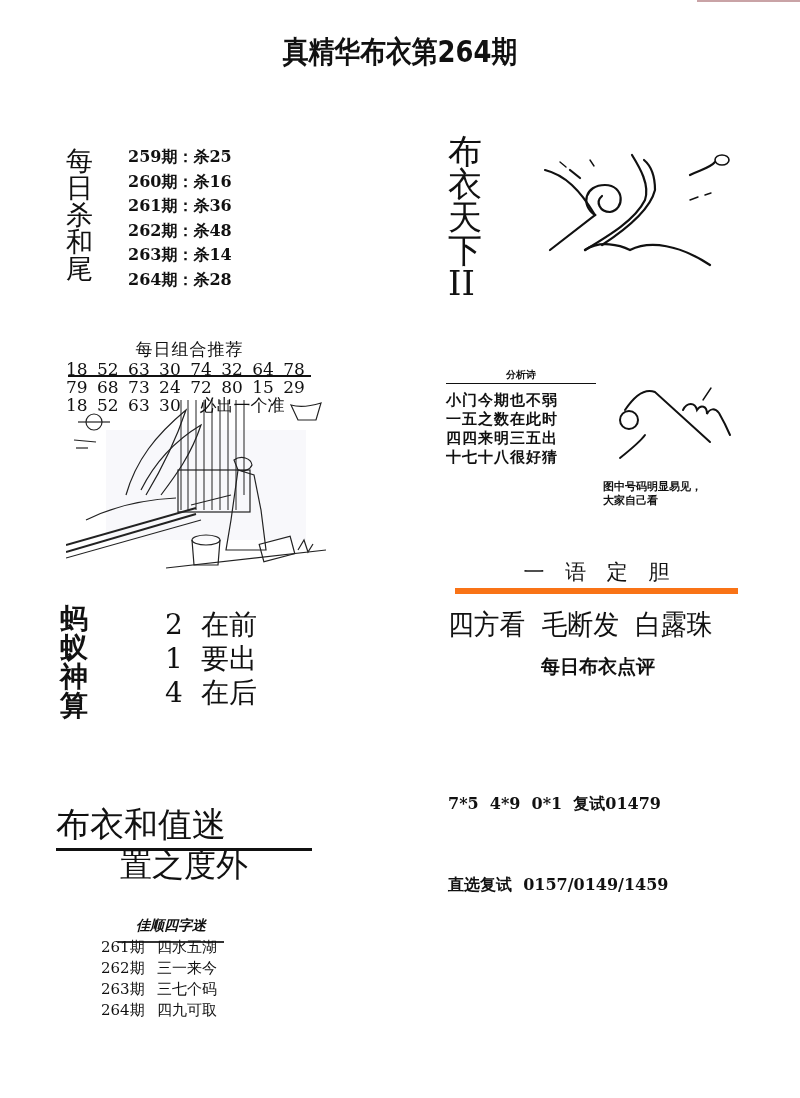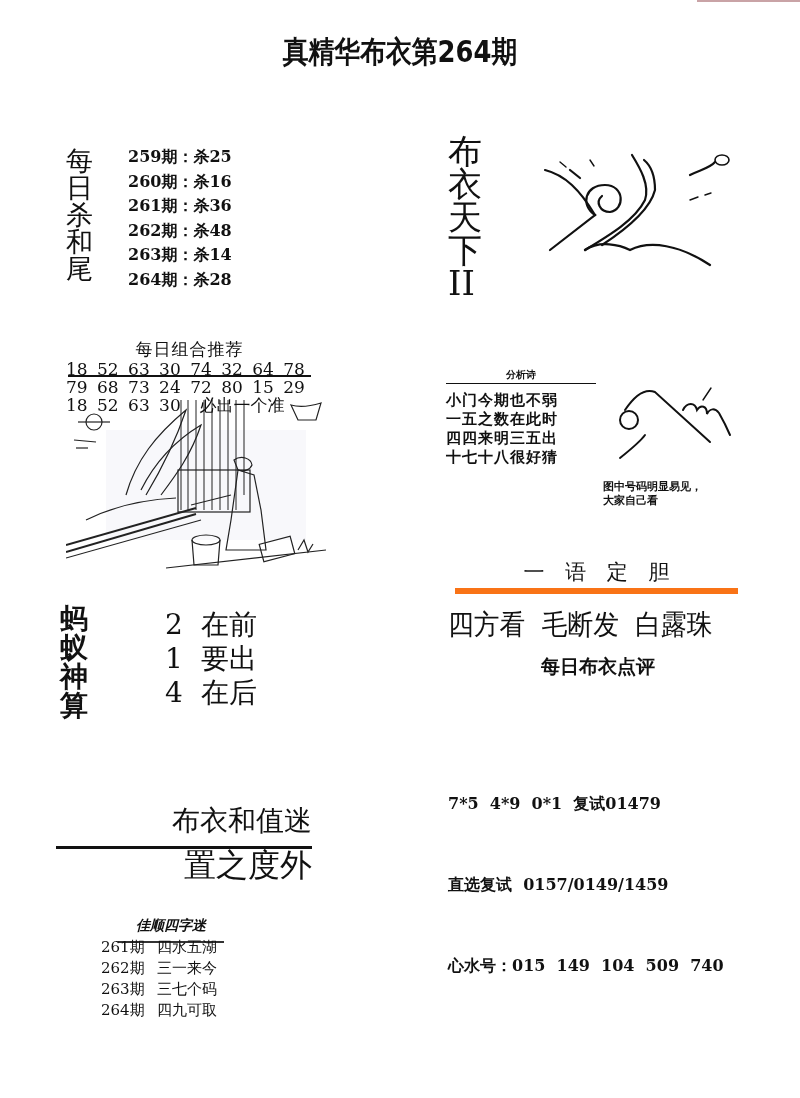--- a/index.html
+++ b/index.html
@@ -12,22 +12,22 @@
   .vert { display:flex; flex-direction:column; font-family:"DejaVu Sans", sans-serif; }
   .vert span { display:block; line-height:1; }
   .kill-list { left:128px; top:145px; font-family:"DejaVu Serif", serif; font-weight:bold; font-size:16px; line-height:24.5px; }
   .combo-head { left:68px; top:338px; width:243px; text-align:center; font-size:17px; border-bottom:2px solid #111; padding-bottom:14px; letter-spacing:1px; }
   .combo-rows { left:66px; top:360px; font-size:17px; line-height:18px; word-spacing:4px; white-space:pre; }
   .illus { left:66px; top:400px; width:260px; height:170px; }
   .ant-col { left:60px; top:605px; font-size:28px; font-weight:bold; }
   .ant-col span { margin-bottom:1px; }
   .ant-rows { left:165px; top:608px; font-size:28px; line-height:34px; }
   .ant-rows .num { display:inline-block; width:36px; }
-  .bymz-title { left:56px; top:802px; width:256px; text-align:right; font-family:"DejaVu Sans", sans-serif; font-size:28px; border-bottom:3px solid #111; padding-bottom:6px; }
-  .bymz-sub { left:56px; top:844px; width:256px; text-align:right; font-family:"DejaVu Sans", sans-serif; font-size:32px; }
+  .bymz-title { left:56px; top:802px; width:256px; text-align:left; font-family:"DejaVu Sans", sans-serif; font-size:34px; border-bottom:3px solid #111; padding-bottom:0; }
+  .bymz-sub { left:56px; top:844px; width:256px; text-align:center; font-family:"DejaVu Sans", sans-serif; font-size:32px; }
   .four-head { left:118px; top:917px; width:106px; text-align:center; font-size:14px; font-weight:bold; border-bottom:2px solid #333; padding-bottom:6px; font-style:italic; }
   .four-rows { left:60px; top:937px; font-size:15px; line-height:21px;margin-left:41px; }
   .four-rows .p { display:inline-block; width:56px; }
   .bytx-col { left:448px; top:135px; font-size:34px; }
   .bytx-col span { line-height:33px; }
   .sketch1 { left:540px; top:150px; width:200px; height:150px; }
   .poem-head { left:446px; top:368px; width:150px; text-align:center; font-size:10px; font-weight:bold; border-bottom:1px solid #111; padding-bottom:1px; }
   .poem-rows { left:446px; top:391px; font-size:15px; font-weight:bold; line-height:19px; letter-spacing:1px; }
   .sketch2 { left:615px; top:380px; width:130px; height:90px; }
   .sketch-cap { left:603px; top:480px; font-size:11px; font-weight:bold; line-height:14px; }
@@ -161,14 +161,13 @@
   <div>大家自己看</div>
 </div>
 
 <div class="abs yydd-head">一 语 定 胆</div>
 <div class="abs phrase">四方看  毛断发  白露珠</div>
 <div class="abs review">每日布衣点评</div>
 
 <div class="abs picks">
   <div>7*5  4*9  0*1  复试01479</div>
   <div>直选复试  0157/0149/1459</div>
-  <div>心水号：015  149  104  509  740</div>
 </div>
 
 </body></html>

